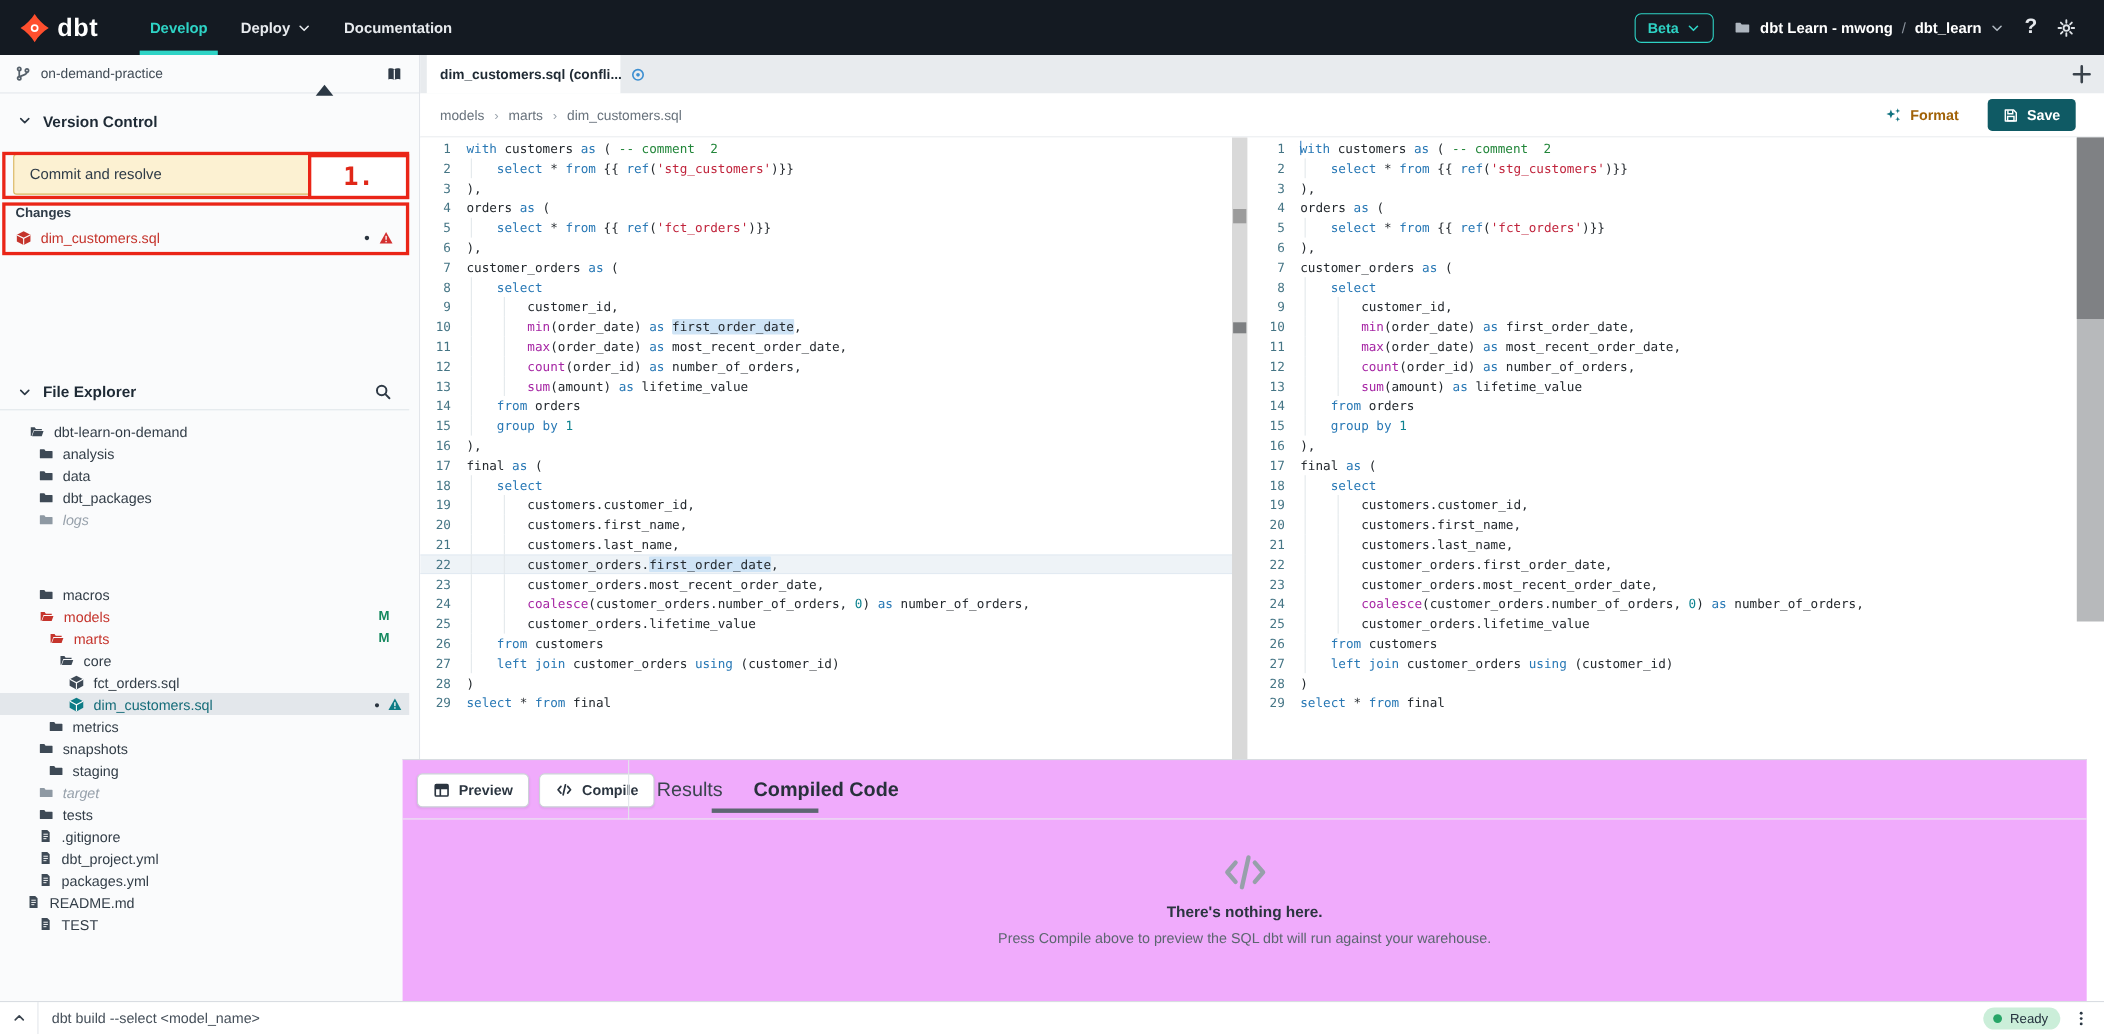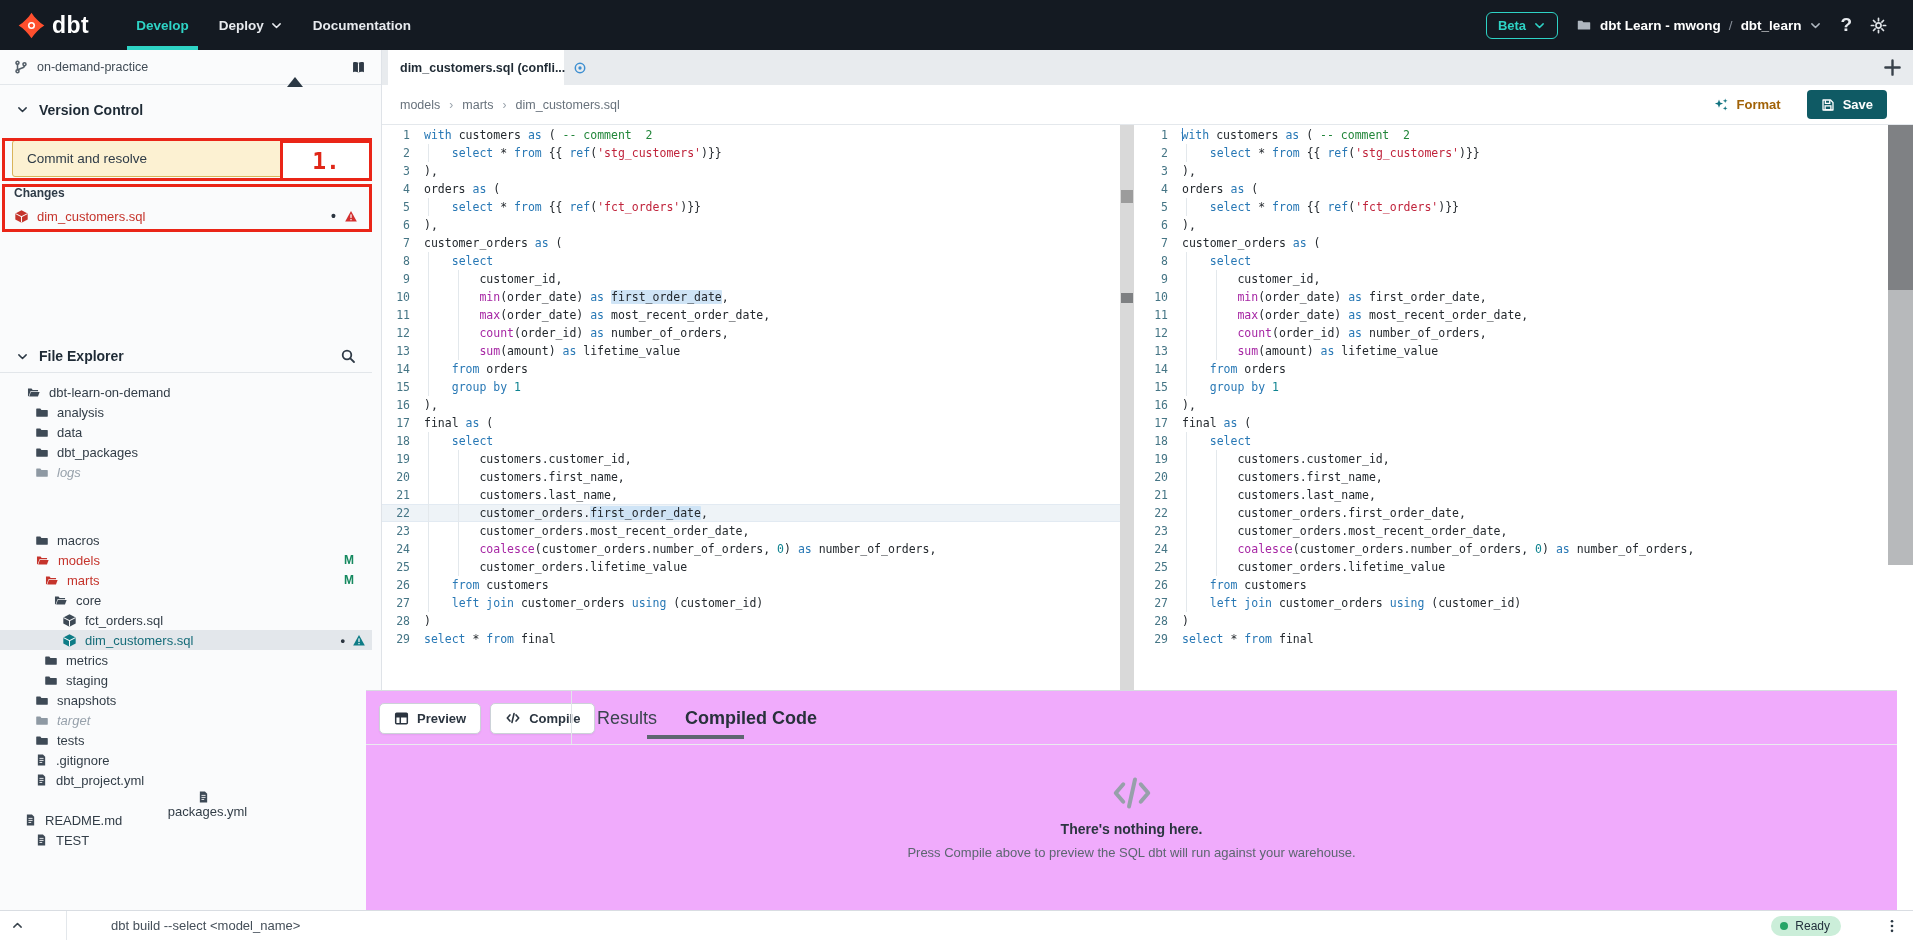--- a/index.html
+++ b/index.html
@@ -145,21 +145,21 @@
   .bp-underline { position:absolute; left:281px; top:44px; width:97px; height:4px; background:#5d6671; }
   .bp-border { position:absolute; left:0; top:53px; width:100%; height:1px; background:#e9ecef; }
   .empty-state { position:absolute; left:0; top:82px; width:100%; display:flex; flex-direction:column;
     align-items:center; gap:8px; }
   .empty-state .big-ic { color:#97a0aa; }
   .empty-title { font-size:14px; font-weight:bold; color:#2b3540; }
   .empty-sub { font-size:13px; color:#5c6670; }
 
   
   .command-bar { position:absolute; left:0; top:910px; width:1913px; height:30px; background:#fff;
-    border-top:1px solid #d9dde2; display:flex; align-items:center;gap:32px; }
+    border-top:1px solid #d9dde2; display:flex; align-items:center; }
   .cb-chevron { width:34px; display:flex; justify-content:center; color:#39434d; cursor:pointer; }
   .cb-sep { width:1px; height:30px; background:#e3e7eb; }
   .cb-input { margin-left:12px; font-size:13px; color:#454f59; flex:1; }
   .ready-pill { display:flex; align-items:center; gap:7px; background:var(--ready-bg,#cbeed9);
     border-radius:11px; height:20px; padding:0 11px 0 9px; margin-right:12px; }
   .ready-dot { width:8px; height:8px; border-radius:50%; background:var(--ready-dot,#27a567); }
   .ready-lbl { font-size:12px; color:#23313d; }
   .kebab { margin-right:14px; color:#2b3844; cursor:pointer; }
 </style>
 </head>
@@ -411,35 +411,35 @@
         </span>
       </div>
       <div class="tree-row" style="padding-left: 44px;">
         <span class="ic">
           <svg width="14" height="13" viewBox="0 0 16 16">
             <path d="M1.5 3h4.4l1.4 1.9h7.2a.6.6 0 01.6.6v7a.6.6 0 01-.6.6H1.5a.6.6 0 01-.6-.6V3.6A.6.6 0 011.5 3z" fill="currentColor"></path>
           </svg>
         </span>
         <span class="lbl">metrics</span>
       </div>
+      <div class="tree-row" style="padding-left: 35px;">
+        <span class="ic">
+          <svg width="14" height="13" viewBox="0 0 16 16">
+            <path d="M1.5 3h4.4l1.4 1.9h7.2a.6.6 0 01.6.6v7a.6.6 0 01-.6.6H1.5a.6.6 0 01-.6-.6V3.6A.6.6 0 011.5 3z" fill="currentColor"></path>
+          </svg>
+        </span>
+        <span class="lbl">snapshots</span>
+      </div>
       <div class="tree-row" style="padding-left: 44px;">
         <span class="ic">
           <svg width="14" height="13" viewBox="0 0 16 16">
             <path d="M1.5 3h4.4l1.4 1.9h7.2a.6.6 0 01.6.6v7a.6.6 0 01-.6.6H1.5a.6.6 0 01-.6-.6V3.6A.6.6 0 011.5 3z" fill="currentColor"></path>
           </svg>
         </span>
         <span class="lbl">staging</span>
-      </div>
-      <div class="tree-row" style="padding-left: 35px;">
-        <span class="ic">
-          <svg width="14" height="13" viewBox="0 0 16 16">
-            <path d="M1.5 3h4.4l1.4 1.9h7.2a.6.6 0 01.6.6v7a.6.6 0 01-.6.6H1.5a.6.6 0 01-.6-.6V3.6A.6.6 0 011.5 3z" fill="currentColor"></path>
-          </svg>
-        </span>
-        <span class="lbl">snapshots</span>
       </div>
       <div class="tree-row muted" style="padding-left: 35px;">
         <span class="ic">
           <svg width="14" height="13" viewBox="0 0 16 16">
             <path d="M1.5 3h4.4l1.4 1.9h7.2a.6.6 0 01.6.6v7a.6.6 0 01-.6.6H1.5a.6.6 0 01-.6-.6V3.6A.6.6 0 011.5 3z" fill="currentColor"></path>
           </svg>
         </span>
         <span class="lbl">target</span>
       </div>
       <div class="tree-row" style="padding-left: 35px;">
@@ -461,21 +461,21 @@
       </div>
       <div class="tree-row" style="padding-left: 35px;">
         <span class="ic">
           <svg width="13" height="14" viewBox="0 0 16 16">
             <path d="M3.5 1.2h6.3l2.7 2.7v10.9H3.5z" fill="currentColor"></path>
             <path d="M5.5 6h5M5.5 8.5h5M5.5 11h3.4" stroke="#fafbfc" stroke-width="1.1"></path>
           </svg>
         </span>
         <span class="lbl">dbt_project.yml</span>
       </div>
-      <div class="tree-row" style="padding-left: 35px; flex-direction: column;">
+      <div class="tree-row" style="padding-left: 35px;">
         <span class="ic">
           <svg width="13" height="14" viewBox="0 0 16 16">
             <path d="M3.5 1.2h6.3l2.7 2.7v10.9H3.5z" fill="currentColor"></path>
             <path d="M5.5 6h5M5.5 8.5h5M5.5 11h3.4" stroke="#fafbfc" stroke-width="1.1"></path>
           </svg>
         </span>
         <span class="lbl">packages.yml</span>
       </div>
       <div class="tree-row" style="padding-left: 24px;">
         <span class="ic">

